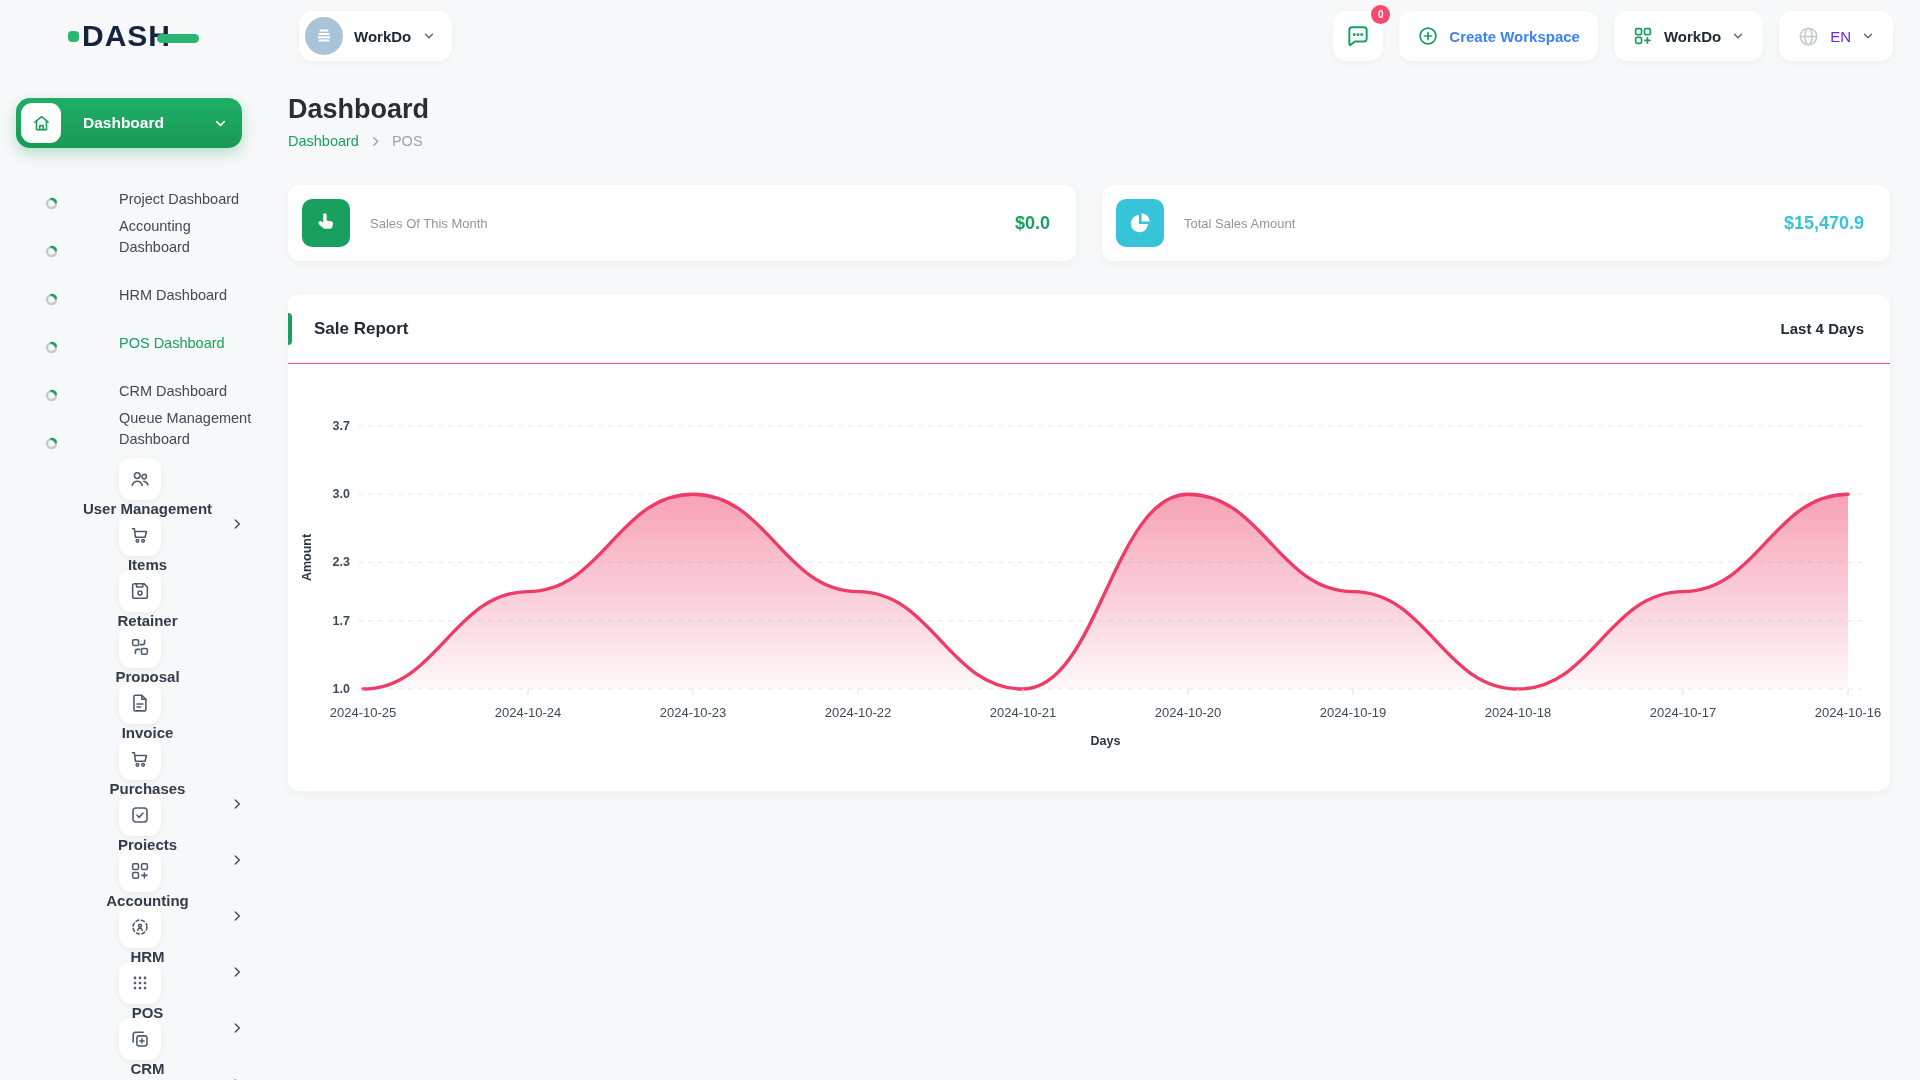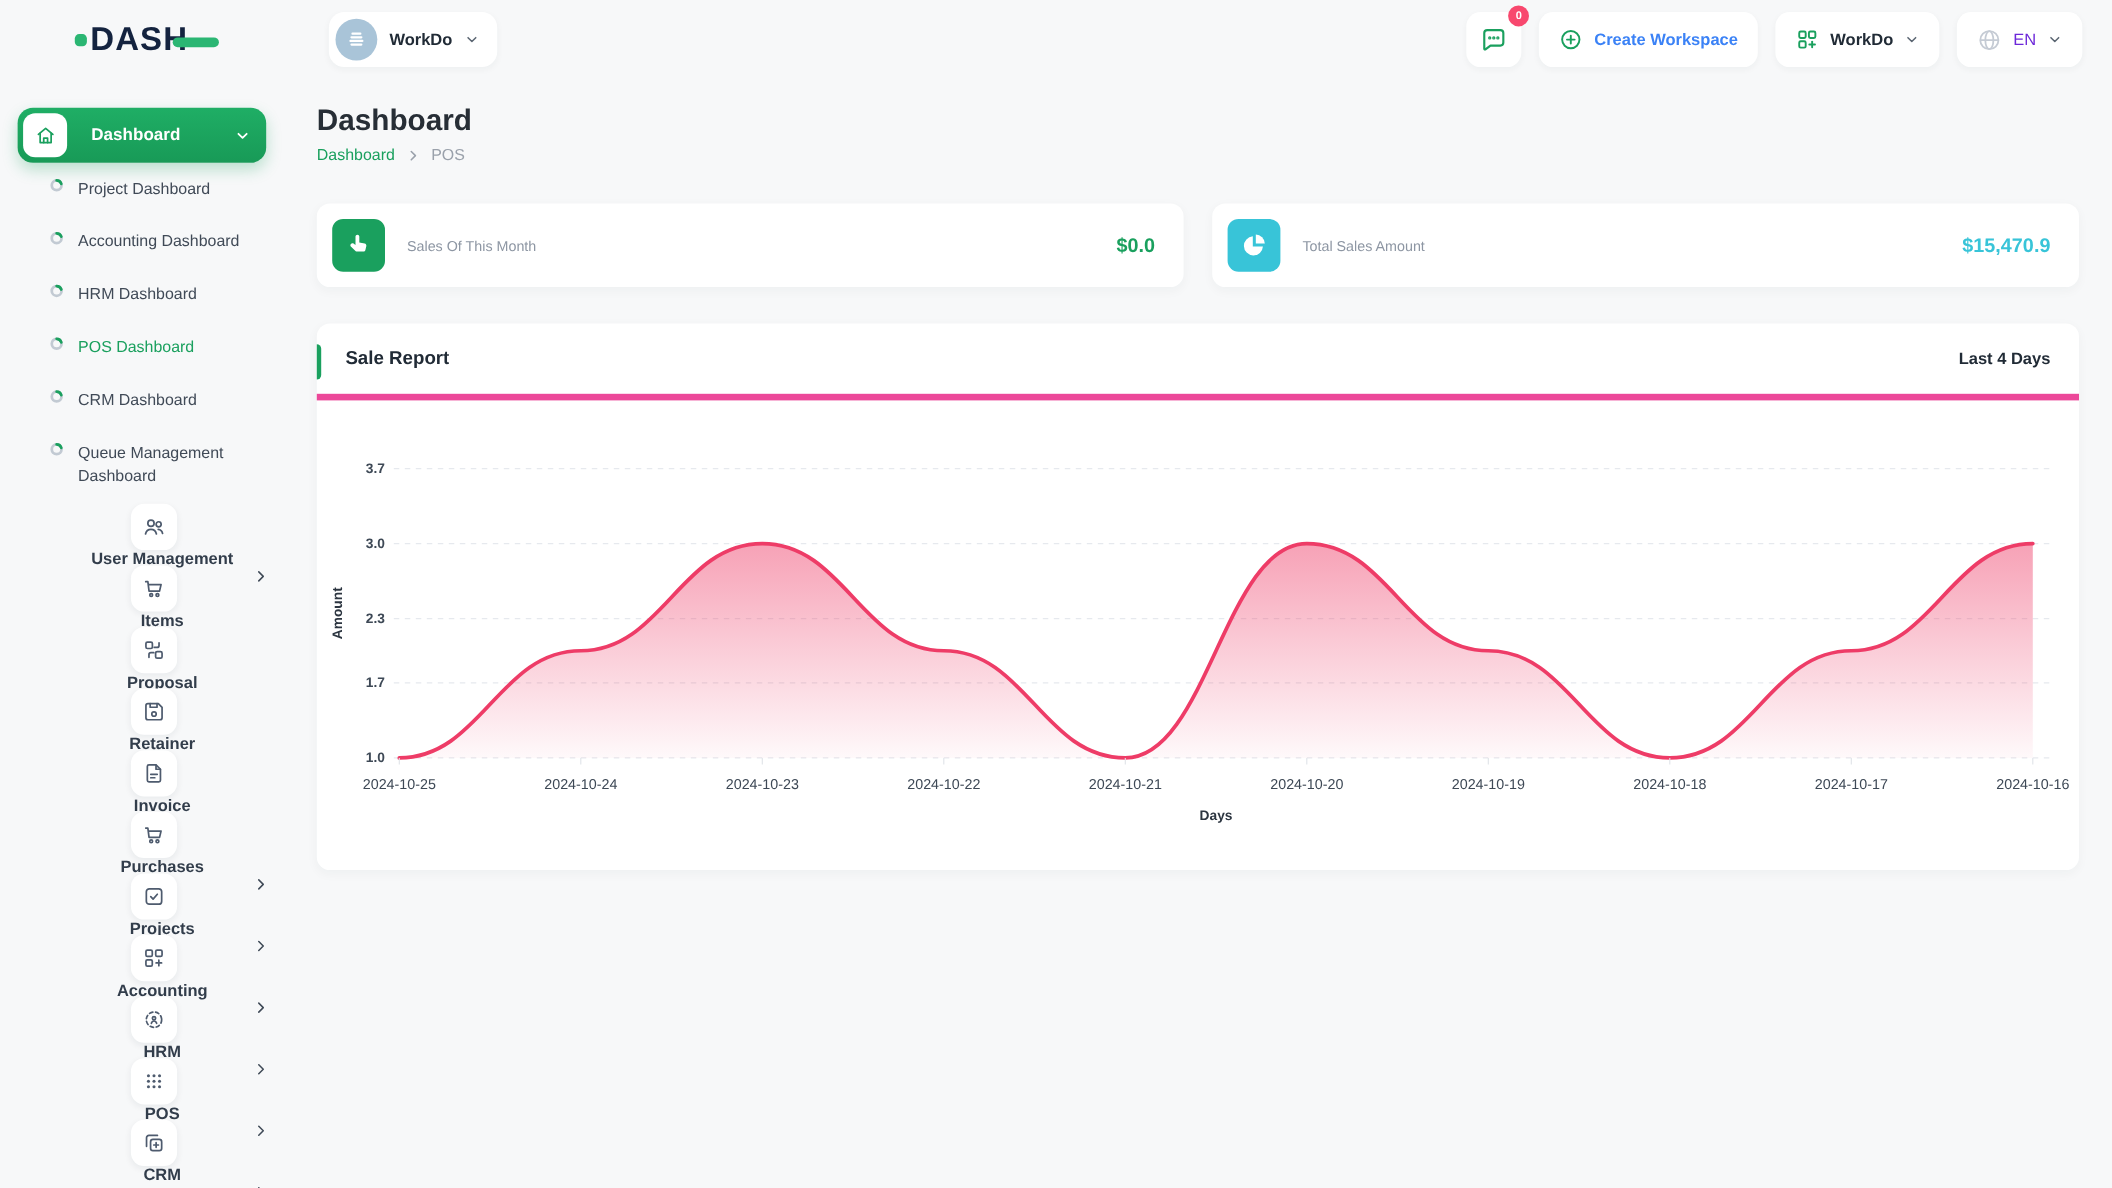--- a/index.html
+++ b/index.html
@@ -24,21 +24,21 @@
   .lang-label { color:#6d28d9; font-weight:400; }
 
   
   aside { position:absolute; top:72px; left:0; bottom:0; width:270px; padding:26px 0 0 16px; }
   .side-active { width:226px; height:50px; border-radius:14px; background:linear-gradient(180deg,#1fae65,#189a57); display:flex; align-items:center; padding:0 14px 0 5px; cursor:pointer; box-shadow:0 6px 14px rgba(26,160,94,.28); }
   .side-active .tile { width:40px; height:40px; border-radius:11px; background:#fff; display:flex; align-items:center; justify-content:center; }
   .side-active .lbl { color:#fff; font-weight:700; font-size:15.5px; margin-left:22px; }
   .side-active .chev { margin-left:auto; display:flex; }
   ul { list-style:none; }
   .sub-list { margin-top:14px; width:240px; }
-  .sub-list li { min-height:48px; display:flex; align-items:flex-start; padding-left:29px; cursor:pointer; }
+  .sub-list li { min-height:48px; display:flex; align-items:flex-end; padding-left:29px; cursor:pointer;gap:48px; }
   .sub-list .dot { display:flex; margin-right:13px; flex:0 0 auto; }
   .sub-list .sub-label { font-size:14.5px; color:#404a57; line-height:1.45; max-width:165px; }
   .sub-list li.active .sub-label { color:#1aa05e; }
   .main-list { margin-top:8px; width:240px; }
   .main-list li { height:56px; display:flex; align-items:center; padding-left:8px; cursor:pointer;flex-direction:column; }
   .main-list .tile { width:42px; height:42px; border-radius:12px; background:#fff; display:flex; align-items:center; justify-content:center; box-shadow:0 2px 6px rgba(25,39,57,.06); flex:0 0 auto; }
   .main-list .item-label { font-size:15px; color:#323d4b; font-weight:600; margin-left:15px; }
   .main-list .chev { margin-left:auto; margin-right:12px; display:flex; }
 
   
@@ -47,21 +47,21 @@
   .breadcrumb { display:flex; align-items:center; gap:10px; margin-top:8px; font-size:14.5px; }
   .breadcrumb a { color:#1aa05e; text-decoration:none; cursor:pointer; }
   .breadcrumb .cur { color:#9aa1ab; }
   .cards { display:flex; gap:26px; margin-top:36px; }
   .card { flex:1; height:76px; background:#fff; border-radius:12px; display:flex; align-items:center; padding:0 26px 0 14px; box-shadow:0 3px 10px rgba(25,39,57,.04); }
   .card .tile { width:48px; height:48px; border-radius:10px; display:flex; align-items:center; justify-content:center; flex:0 0 auto; }
   .card .c-label { font-size:13px; color:#8d96a3; margin-left:20px; }
   .card .c-value { margin-left:auto; font-size:18px; font-weight:700; }
 
   .chart-card { margin-top:33px; background:#fff; border-radius:12px; box-shadow:0 3px 10px rgba(25,39,57,.04); position:relative; }
-  .chart-head { height:70px; display:flex; align-items:center; padding:0 26px; border-bottom:6px solid #ec4899; position:relative; }
+  .chart-head { height:70px; display:flex; align-items:center; padding:0 26px; border-bottom:1px solid #ec4899; position:relative; }
   .accent-bar { position:absolute; left:0; top:19px; width:4px; height:32px; background:#1aa05e; border-radius:0 4px 4px 0; }
   .chart-head h2 { font-size:17px; font-weight:700; color:#212b36; }
   .chart-head .range { margin-left:auto; font-size:15px; font-weight:700; color:#212b36; }
   #chart { height:427px; }
   svg text { font-family:"Liberation Sans","DejaVu Sans",sans-serif; }
 </style>
 </head>
 <body>
 
 <div class="app">
@@ -233,37 +233,37 @@
               <path d="M3.8 5.2h2.1l1.2 9.3h10.4L19 8.2H7.2"></path>
               <circle cx="9.2" cy="18.4" r="1.4"></circle>
               <circle cx="15.4" cy="18.4" r="1.4"></circle>
             </svg>
           </span>
           <span class="item-label">Items</span>
         </li>
         <li>
           <span class="tile">
             <svg width="22" height="22" viewBox="0 0 24 24" fill="none" stroke="#4e5b6e" stroke-width="1.7" stroke-linecap="round" stroke-linejoin="round">
+              <path d="M6 4h10.3L20 7.7V18a2 2 0 0 1-2 2H6a2 2 0 0 1-2-2V6a2 2 0 0 1 2-2z"></path>
+              <circle cx="12" cy="14.3" r="2.2"></circle>
+              <path d="M8.2 4v3.6h6.8V4"></path>
+            </svg>
+          </span>
+          <span class="item-label">Retainer</span>
+        </li>
+        <li>
+          <span class="tile">
+            <svg width="22" height="22" viewBox="0 0 24 24" fill="none" stroke="#4e5b6e" stroke-width="1.7" stroke-linecap="round" stroke-linejoin="round">
               <rect x="4" y="4" width="6.4" height="6.4" rx="1.5"></rect>
               <rect x="13.6" y="13.6" width="6.4" height="6.4" rx="1.5"></rect>
               <path d="M17 4.8v2.6a2 2 0 0 1-2 2h-2.8"></path>
               <path d="M7 19.2v-2.6a2 2 0 0 1 2-2h2.8"></path>
             </svg>
           </span>
           <span class="item-label">Proposal</span>
-        </li>
-        <li>
-          <span class="tile">
-            <svg width="22" height="22" viewBox="0 0 24 24" fill="none" stroke="#4e5b6e" stroke-width="1.7" stroke-linecap="round" stroke-linejoin="round">
-              <path d="M6 4h10.3L20 7.7V18a2 2 0 0 1-2 2H6a2 2 0 0 1-2-2V6a2 2 0 0 1 2-2z"></path>
-              <circle cx="12" cy="14.3" r="2.2"></circle>
-              <path d="M8.2 4v3.6h6.8V4"></path>
-            </svg>
-          </span>
-          <span class="item-label">Retainer</span>
         </li>
         <li>
           <span class="tile">
             <svg width="22" height="22" viewBox="0 0 24 24" fill="none" stroke="#4e5b6e" stroke-width="1.7" stroke-linecap="round" stroke-linejoin="round">
               <path d="M7 3.6h7l4.4 4.4V19a1.6 1.6 0 0 1-1.6 1.6H7A1.6 1.6 0 0 1 5.4 19V5.2A1.6 1.6 0 0 1 7 3.6z"></path>
               <path d="M14 3.8V8h4.3"></path>
               <path d="M8.8 13h6.4M8.8 16.4h4"></path>
             </svg>
           </span>
           <span class="item-label">Invoice</span>

